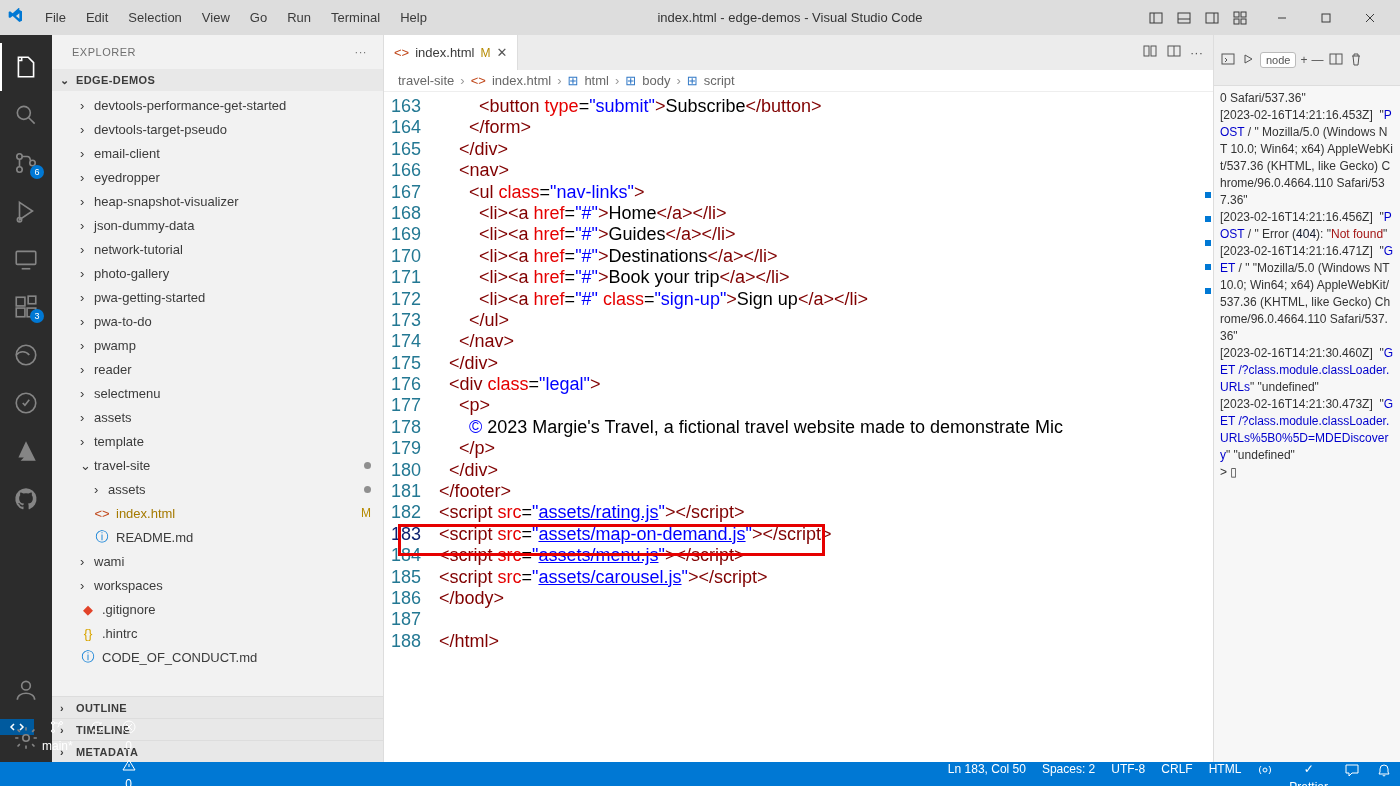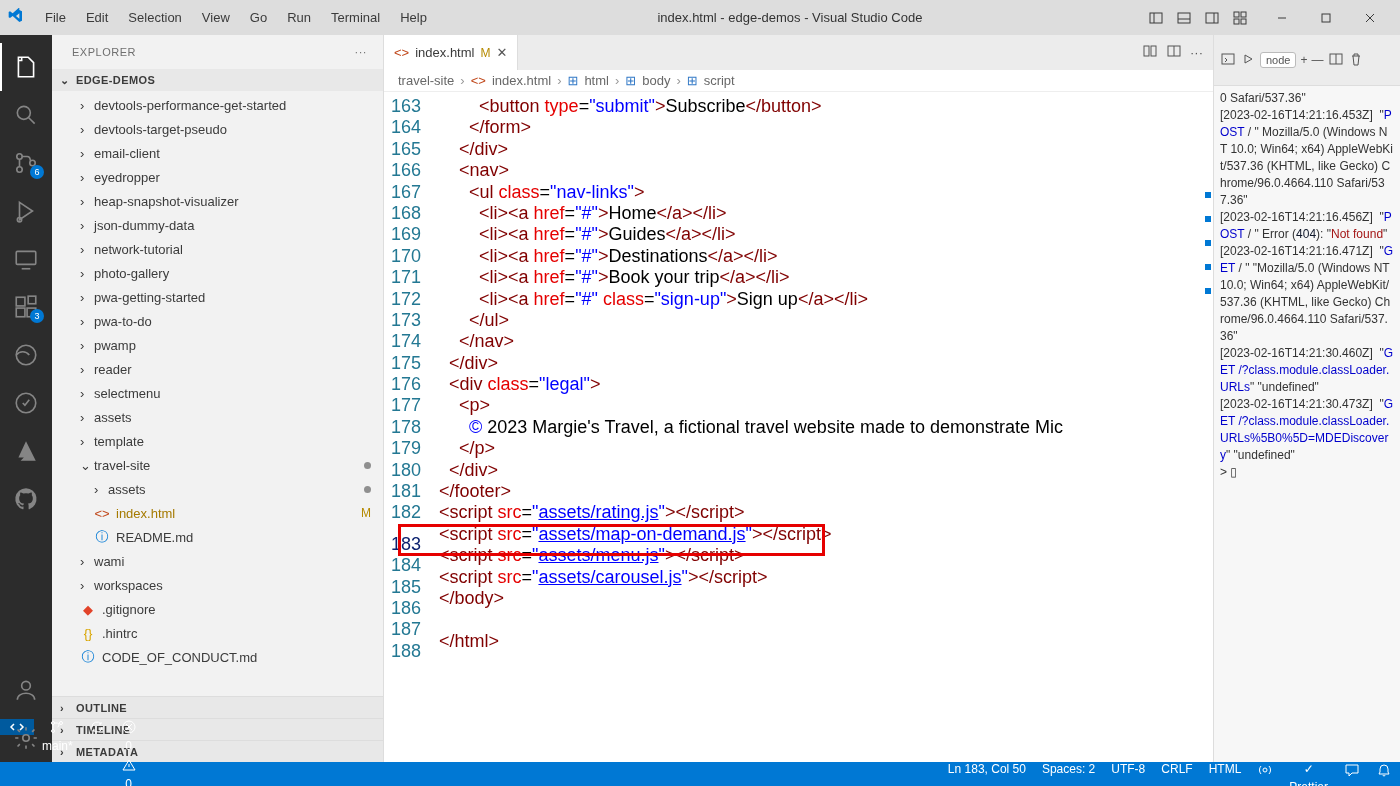--- a/index.html
+++ b/index.html
@@ -50,21 +50,21 @@
 .tab .close { color: #555; }
 .tabs-right { margin-left: auto; display: flex; align-items: center; gap: 8px; padding: 0 10px; color: #555; }
 .breadcrumb { height: 22px; display: flex; align-items: center; padding: 0 14px; gap: 6px; color: #686868; font-size: 13px; border-bottom: 1px solid #eee; }
 .breadcrumb .sep { color: #999; }
 .breadcrumb .ic { color: #c0471a; }
 .breadcrumb .ic2 { color: #3178c6; }
 
 .code-area { flex: 1; display: flex; font-family: Consolas, monospace; font-size: 18px; line-height: 21.4px; overflow: hidden; position: relative; }
 .gutter { width: 55px; text-align: right; color: #237893; padding-right: 18px; padding-top: 4px; user-select: none; }
 .gutter .l { height: 21.4px; }
-.gutter .l.cur { color: #0b216f; margin-top: 10px; }
+.gutter .l.cur { color: #0b216f; }
 .code { flex: 1; white-space: pre; padding-top: 4px; overflow: hidden; color: #000; }
 .code .l { height: 21.4px; }
 .code .tag { color: #800000; }
 .code .att { color: #e50000; }
 .code .str { color: #0000ff; }
 .code .txt { color: #000; }
 .code .link { text-decoration: underline; }
 .red-box { position: absolute; border: 3px solid #e60000; pointer-events: none; }
 .minimap-dots { position: absolute; right: 2px; top: 100px; display: flex; flex-direction: column; gap: 18px; }
 .minimap-dots div { width: 6px; height: 6px; background: #0078d4; }

